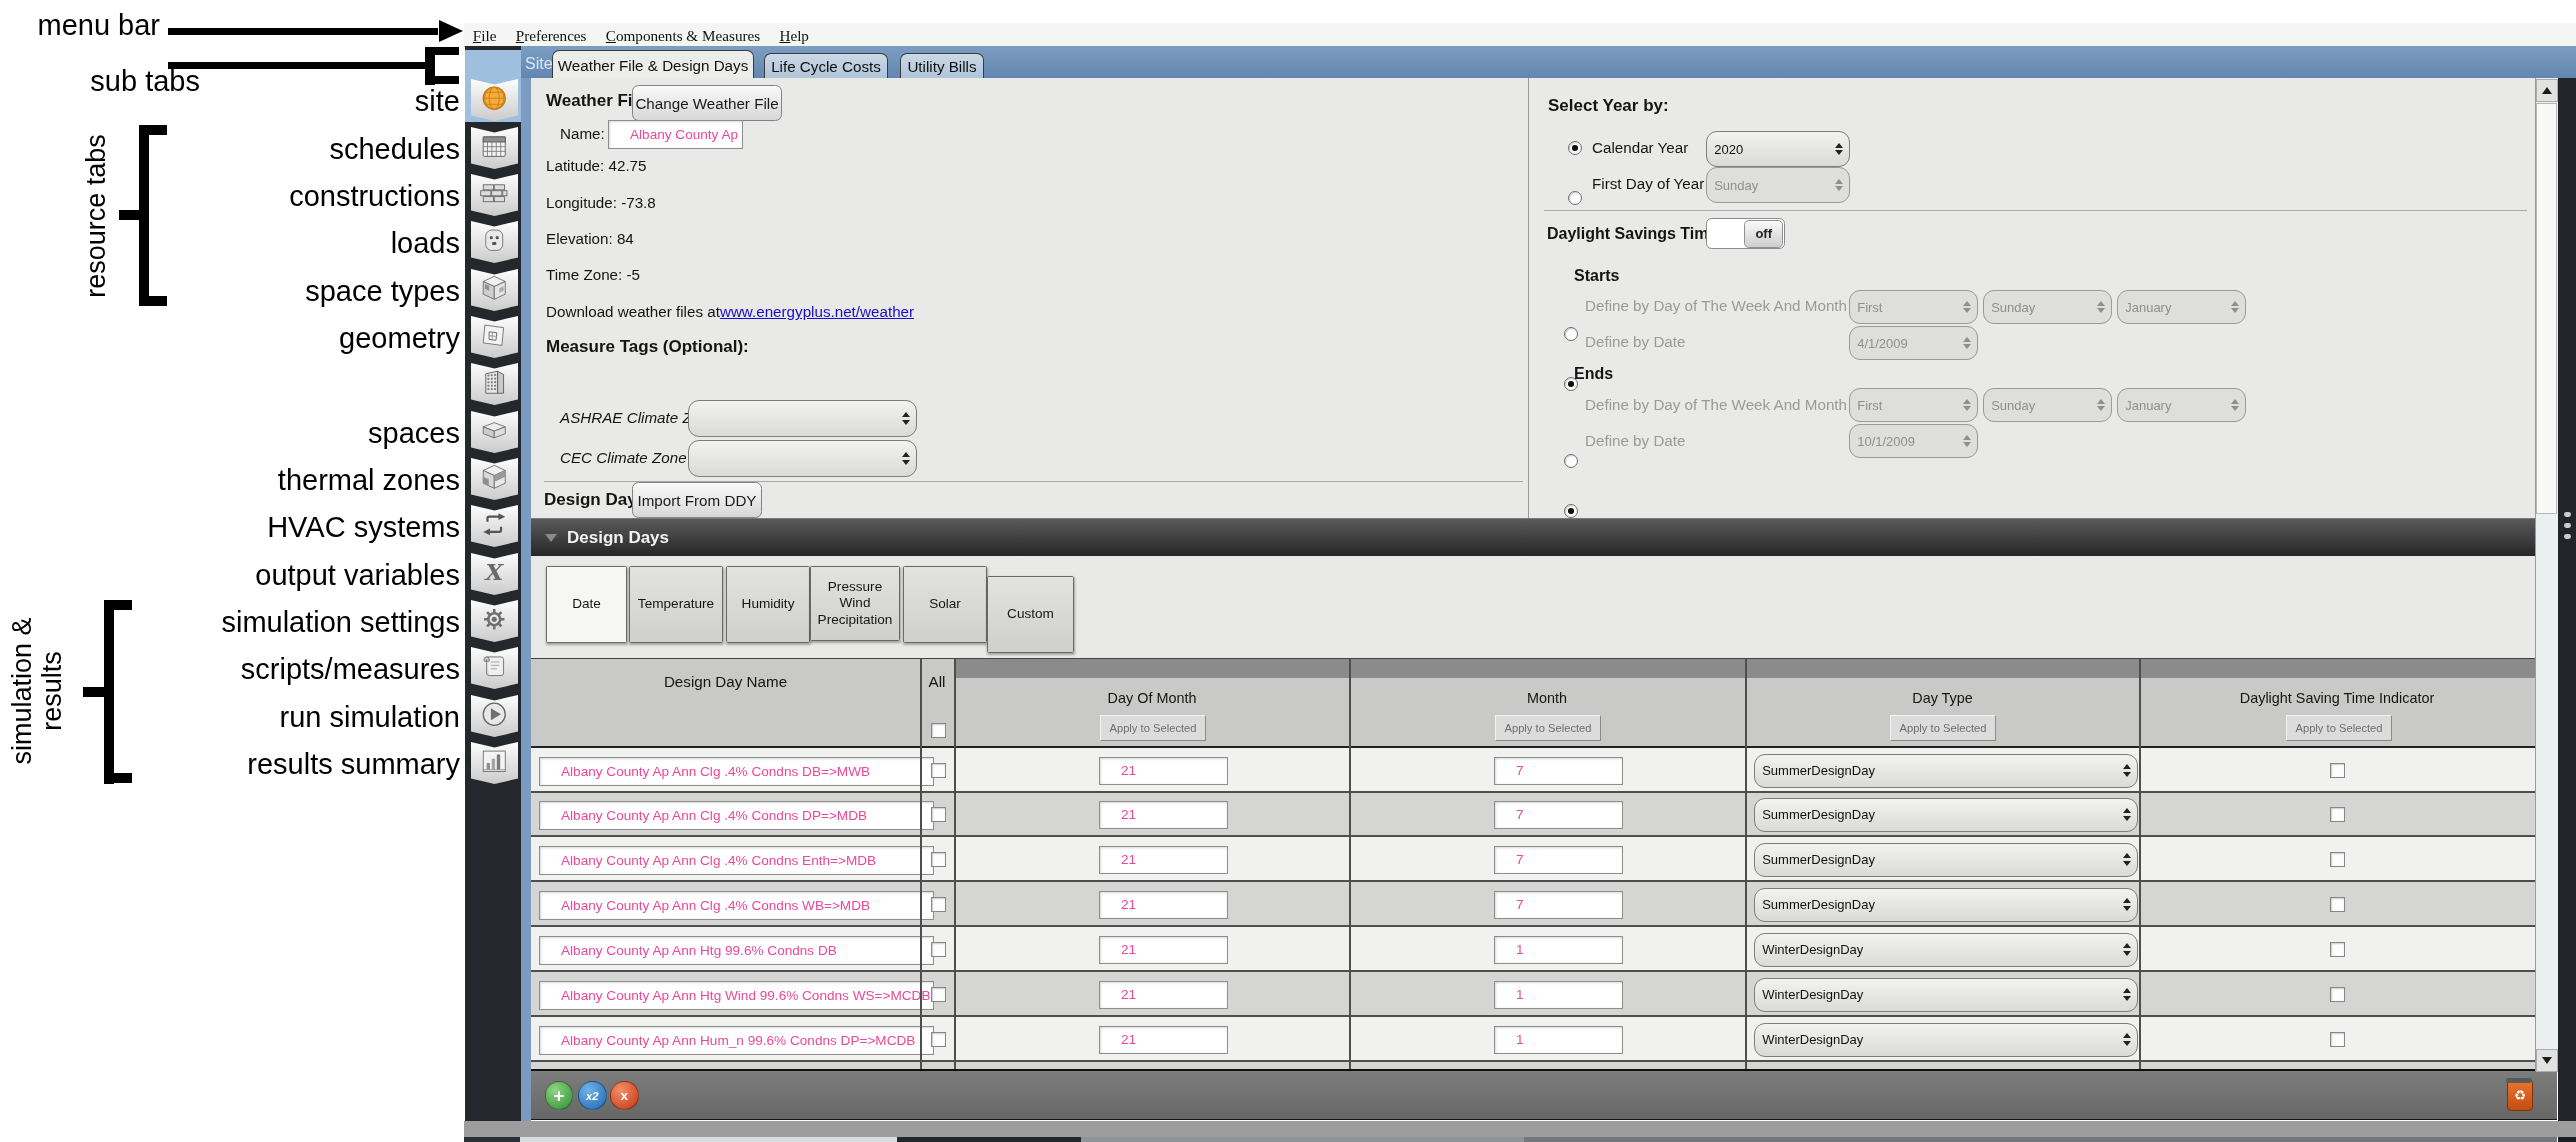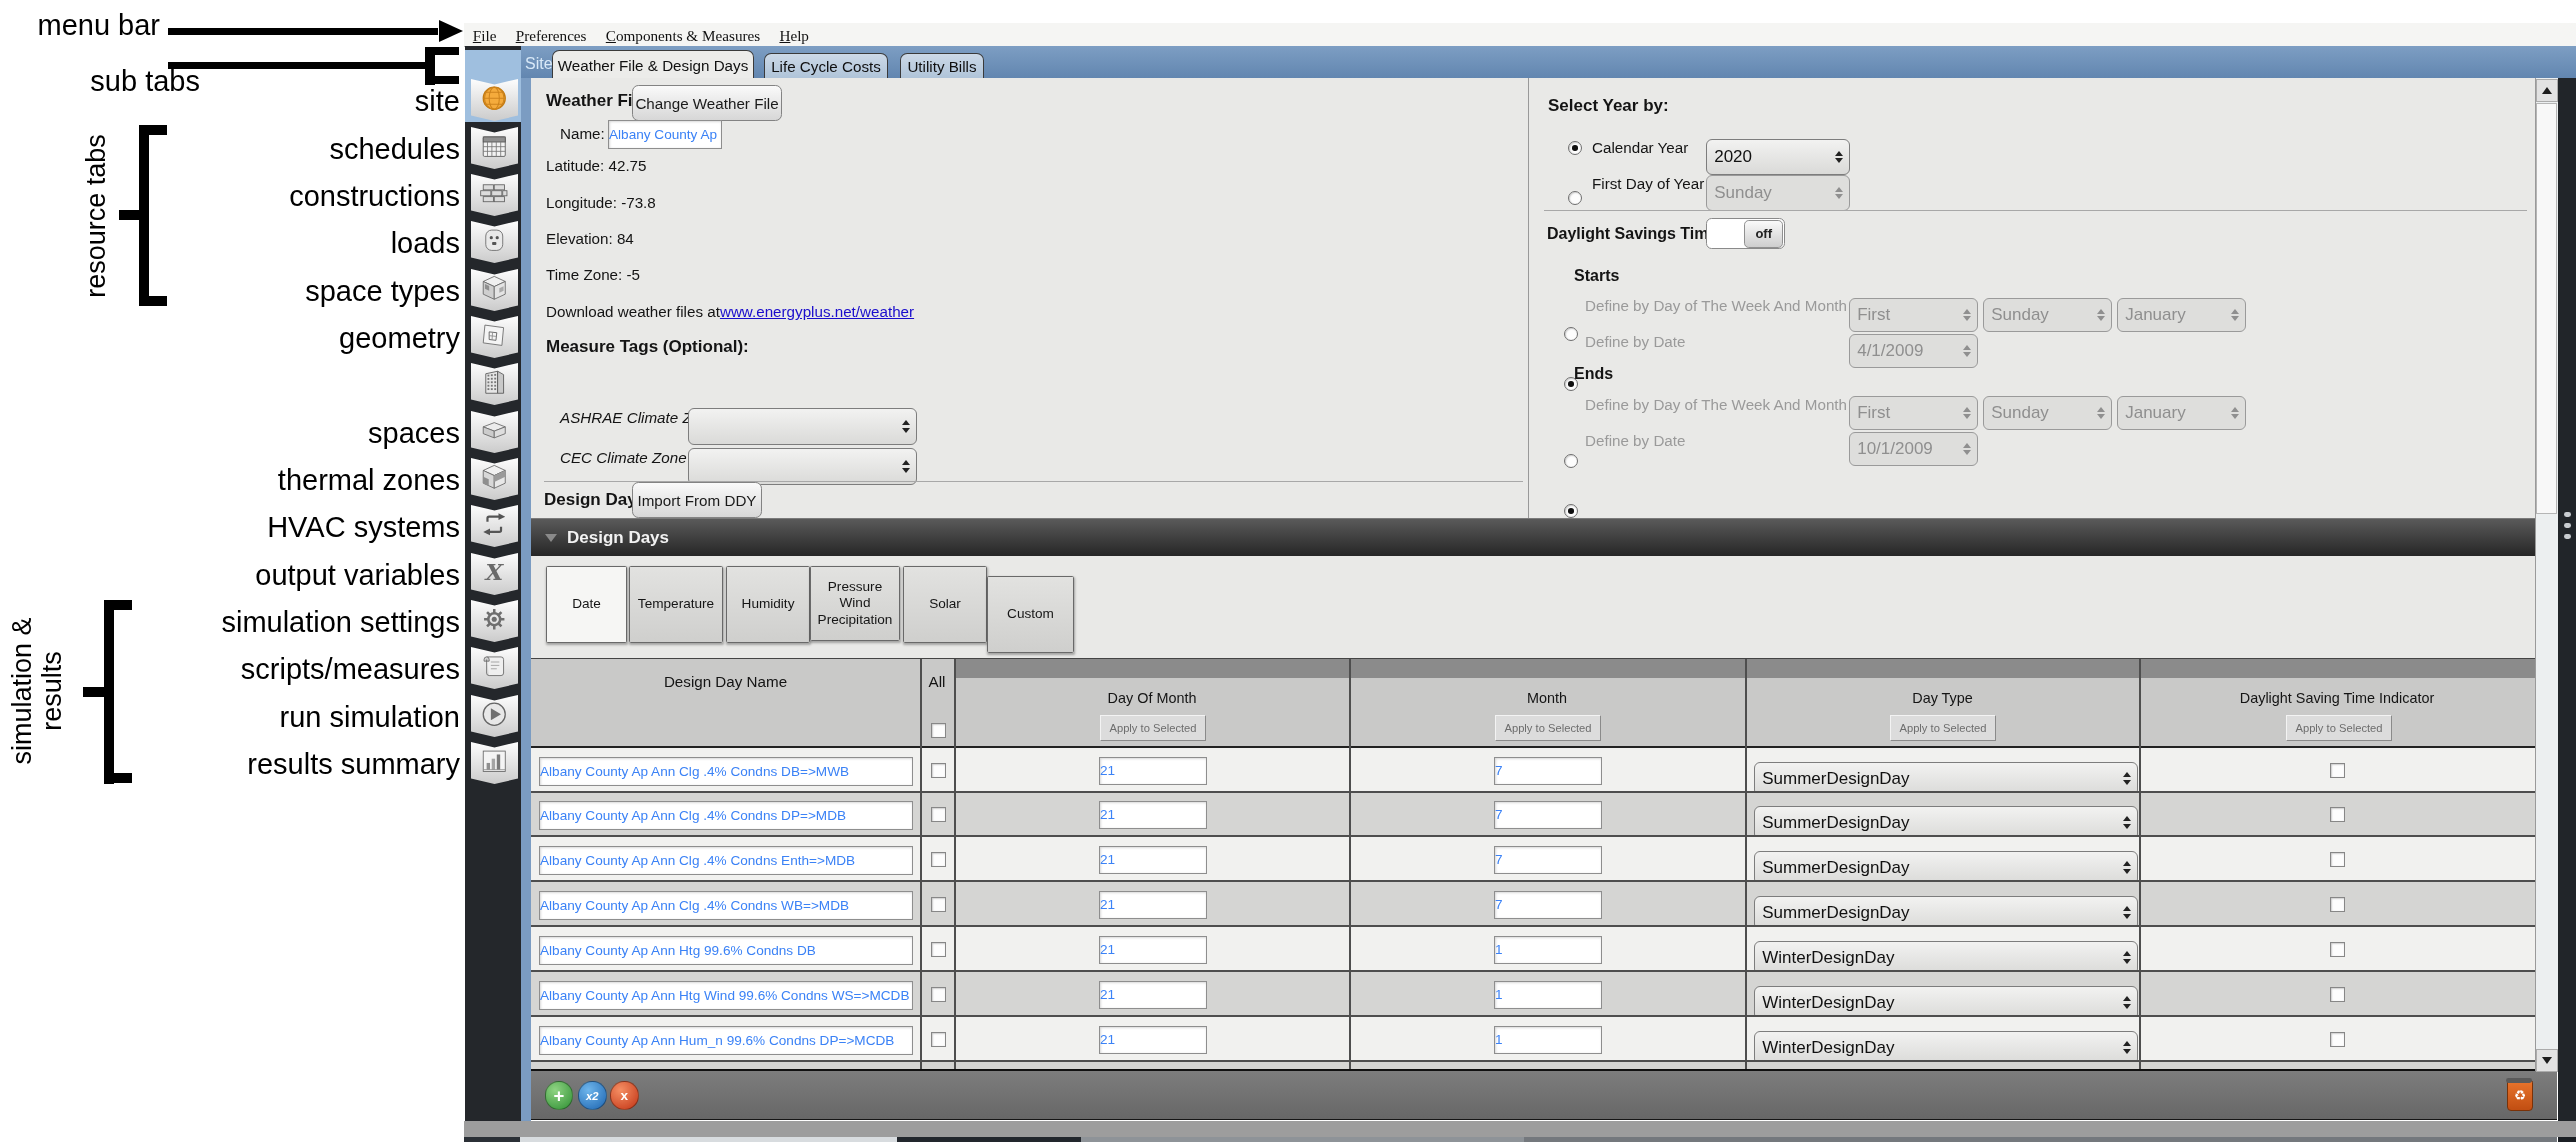--- a/index.html
+++ b/index.html
@@ -20,23 +20,23 @@
   .tab.active{background:#ececea;}
   .tab.inactive{background:linear-gradient(#ccd9e7,#aec3d8);}
   .sidebar{background:#24272b;}
   .tile{display:flex;align-items:center;justify-content:center;
         background:linear-gradient(#fdfdfd,#cbcbcb);
         clip-path:polygon(0 0,50% 13%,100% 0,100% 87%,50% 100%,0 87%);}
   
   .btn{background:linear-gradient(#fafafa,#d7d7d7);border:0.8px solid #838383;border-radius:6.4px;
        display:flex;align-items:center;justify-content:center;font-size:15.2px;color:#1a1a1a;}
   .tb{background:#fff;border:0.8px solid #8e8e8e;box-shadow:inset 0.8px 0.8px 2.4px rgba(0,0,0,.18);
-      display:flex;align-items:center;padding-left:0;font-size:13.6px;color:#3b82f6;}
-  .dd{border:0.8px solid #7d7d7d;border-radius:6px;background:linear-gradient(#f2f2f1,#dadad8);
-      display:flex;align-items:center;padding-left:7.2px;font-size:17px;color:#111;margin-top:8px;}
+      display:flex;align-items:center;padding-left:21px;font-size:13.6px;color:#ec4899;}
+  .dd{border:0.8px solid #7d7d7d;border-radius:11px;background:linear-gradient(#f2f2f1,#dadad8);
+      display:flex;align-items:center;padding-left:7.2px;font-size:13px;color:#111;}
   .dd.dis{background:#dededc;color:#8f8f8f;border-color:#9a9a9a;}
   .spin{margin-left:auto;margin-right:6.4px;display:flex;flex-direction:column;gap:2.4px;align-items:center;}
   .tu{width:0;height:0;border-left:4.8px solid transparent;border-right:4.8px solid transparent;border-bottom:5.6px solid #222;}
   .td{width:0;height:0;border-left:4.8px solid transparent;border-right:4.8px solid transparent;border-top:5.6px solid #222;}
   .dis .tu{border-bottom-color:#8f8f8f}.dis .td{border-top-color:#8f8f8f}
   .cb{width:13px;height:13px;background:#fdfdfd;border:0.8px solid #878787;box-shadow:inset 0.8px 0.8px 1.6px #c2c2c2;}
   .radio{width:12px;height:12px;border-radius:50%;background:#fdfdfd;border:0.8px solid #6e6e6e;position:relative;
          box-shadow:inset 0.8px 0.8px 1.6px #c5c5c5;}
   .radio.on::after{content:"";position:absolute;left:3.2px;top:3.2px;width:5.6px;height:5.6px;border-radius:50%;background:#101010;}
   .lbl{font-size:15.2px;white-space:nowrap;display:flex;align-items:center;}

